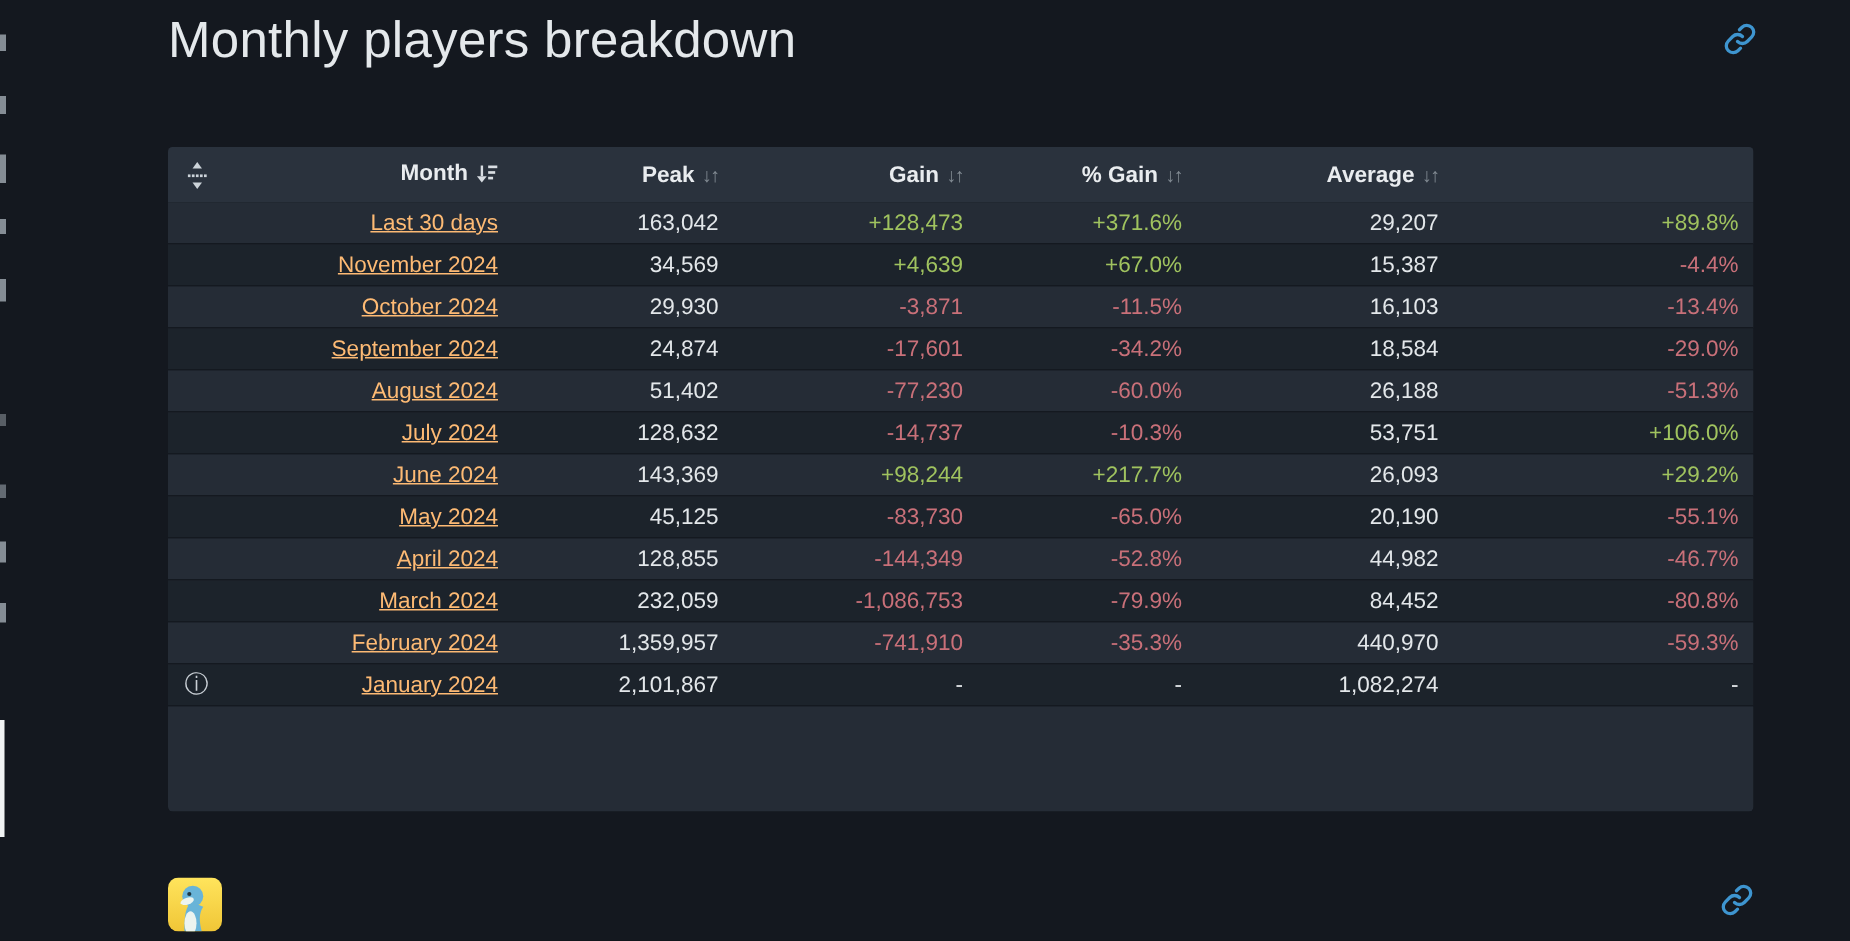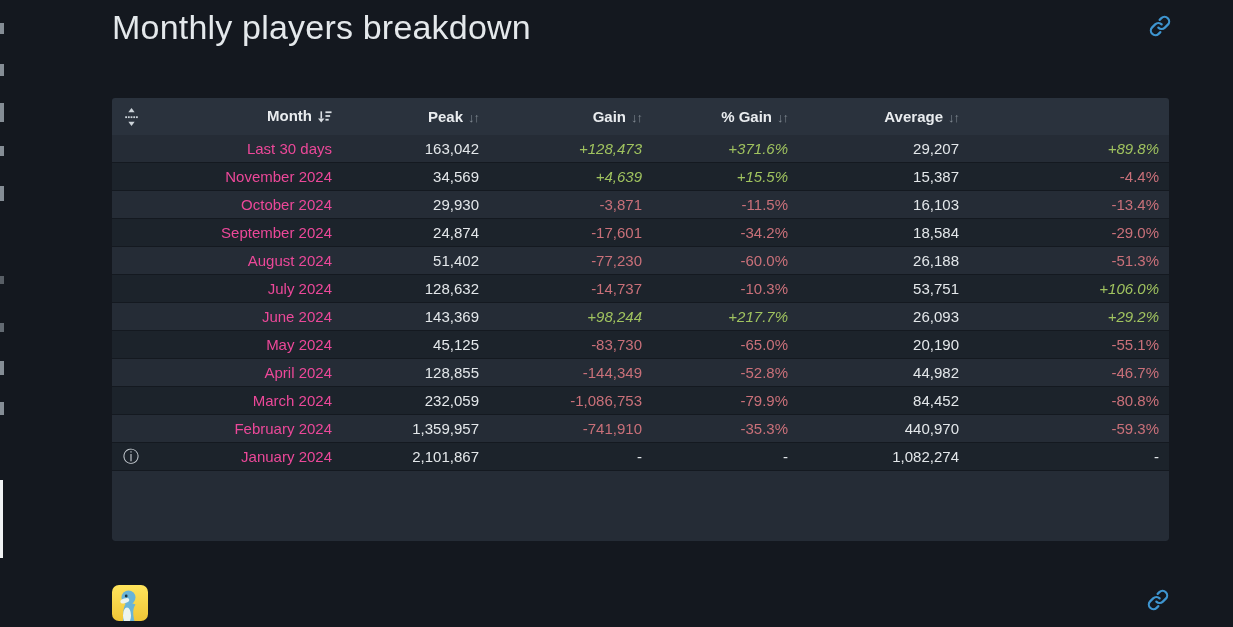--- a/index.html
+++ b/index.html
@@ -40,23 +40,23 @@
 
   .tbody .trow {
     display:grid; grid-template-columns:38px 182px 147px 163px 146px 171px auto;
     height:28px; align-items:center; padding-right:10px;
     border-bottom:1px solid #141920;
     font-size:15px;
   }
   .trow.odd  { background:#252c36; }
   .trow.even { background:#1c232b; }
   .td { text-align:right; white-space:nowrap; color:#e3e7ea; }
-  .td.c-month { color:#ec4899; }
+  .td.c-month { color:#fdba74;text-decoration:underline; }
   .td.c-drag { text-align:center; color:#c9cfd5; font-size:16px; line-height:1; }
-  .td.pos { color:var(--pos,#a0c35f);font-style:italic; }
+  .td.pos { color:var(--pos,#a0c35f); }
   .td.neg { color:var(--neg,#c97079); }
   .tfill { height:70px; background:#252c36; border-radius:0 0 3px 3px; }
 
   .avatar {
     position:absolute; left:112px; top:585px; width:36px; height:36px; cursor:pointer;
   }
 </style>
 </head>
 <body>
 
@@ -135,21 +135,21 @@
     <div class="td pos">+128,473</div>
     <div class="td pos">+371.6%</div>
     <div class="td">29,207</div>
     <div class="td pos">+89.8%</div>
   </div>
         <div class="trow even">
     <div class="td c-drag"></div>
     <div class="td c-month">November 2024</div>
     <div class="td">34,569</div>
     <div class="td pos">+4,639</div>
-    <div class="td pos">+15.5%</div>
+    <div class="td pos">+67.0%</div>
     <div class="td">15,387</div>
     <div class="td neg">-4.4%</div>
   </div>
         <div class="trow odd">
     <div class="td c-drag"></div>
     <div class="td c-month">October 2024</div>
     <div class="td">29,930</div>
     <div class="td neg">-3,871</div>
     <div class="td neg">-11.5%</div>
     <div class="td">16,103</div>

